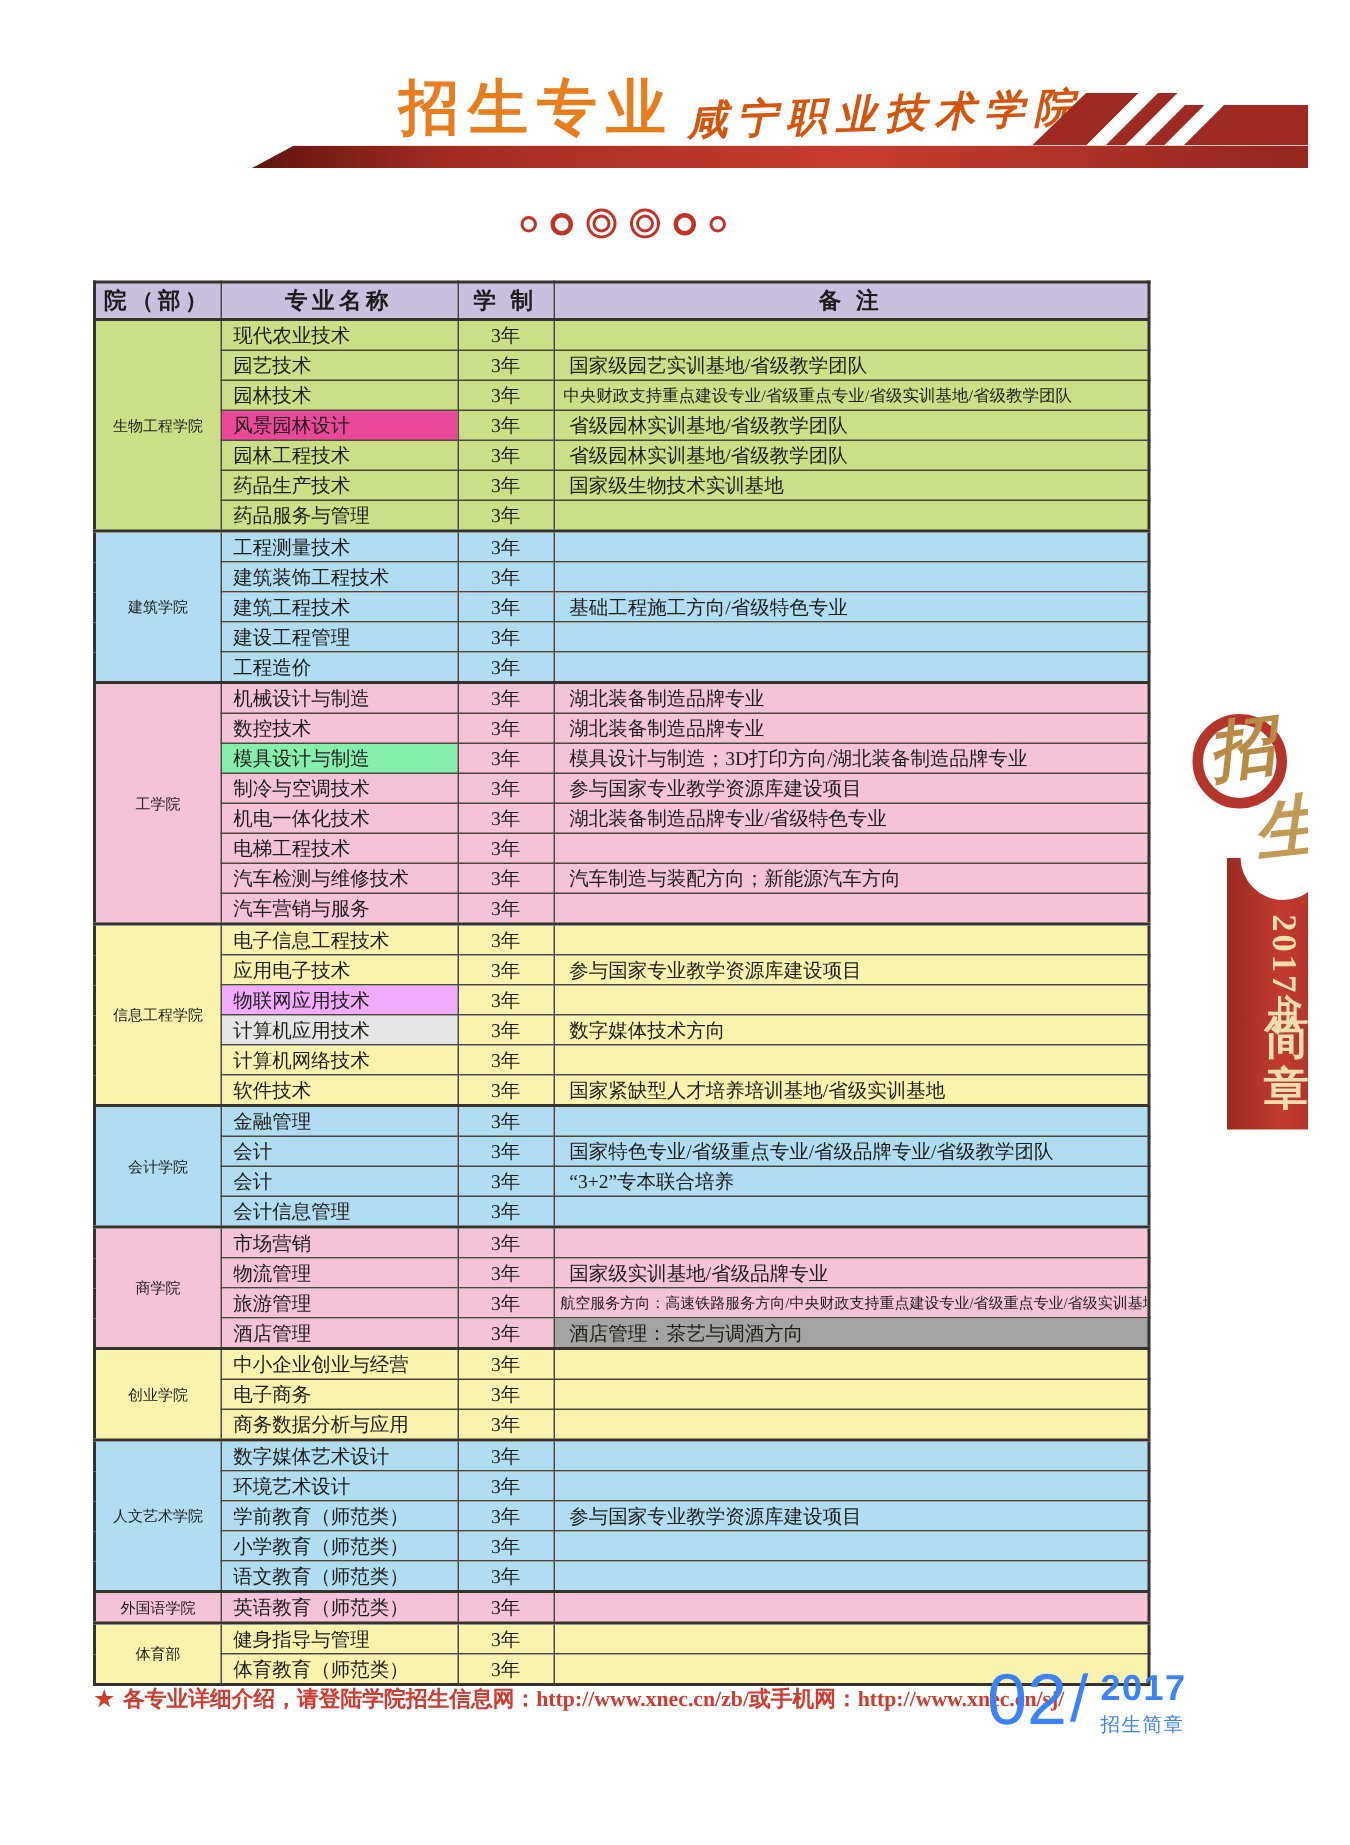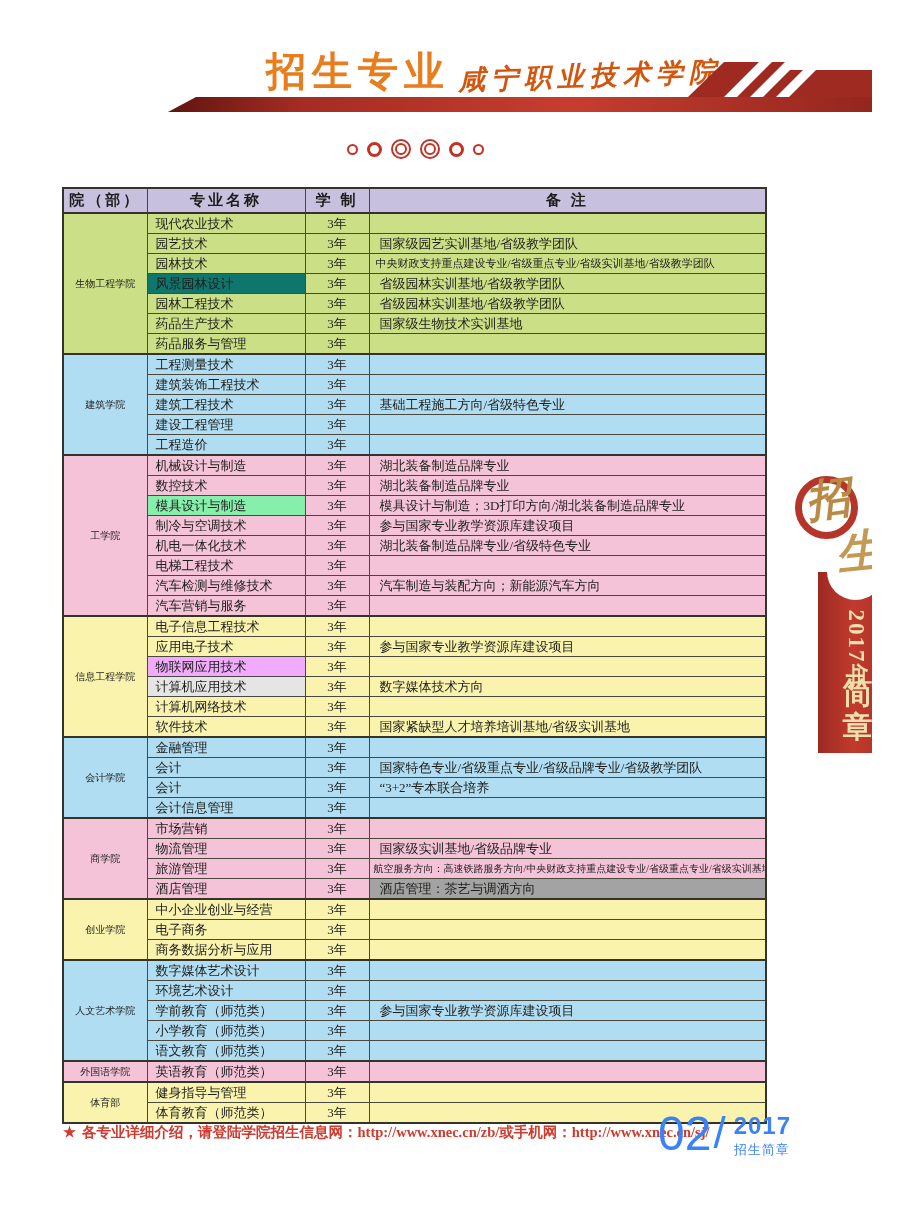--- a/index.html
+++ b/index.html
@@ -129,21 +129,21 @@
           <td class="major" style="background: rgb(203, 223, 134);">园艺技术</td>
           <td class="dur" style="background: rgb(203, 223, 134);">3年</td>
           <td class="remark" style="background: rgb(203, 223, 134);">国家级园艺实训基地/省级教学团队</td>
         </tr>
         <tr>
           <td class="major" style="background: rgb(203, 223, 134);">园林技术</td>
           <td class="dur" style="background: rgb(203, 223, 134);">3年</td>
           <td class="remark small" style="background: rgb(203, 223, 134);">中央财政支持重点建设专业/省级重点专业/省级实训基地/省级教学团队</td>
         </tr>
         <tr>
-          <td class="major" style="background: #0f766e; margin-left: 12px;">风景园林设计</td>
+          <td class="major" style="background: #ec4899; margin-left: 12px;">风景园林设计</td>
           <td class="dur" style="background: rgb(203, 223, 134);">3年</td>
           <td class="remark" style="background: rgb(203, 223, 134);">省级园林实训基地/省级教学团队</td>
         </tr>
         <tr>
           <td class="major" style="background: rgb(203, 223, 134);">园林工程技术</td>
           <td class="dur" style="background: rgb(203, 223, 134);">3年</td>
           <td class="remark" style="background: rgb(203, 223, 134);">省级园林实训基地/省级教学团队</td>
         </tr>
         <tr>
           <td class="major" style="background: rgb(203, 223, 134);">药品生产技术</td>

